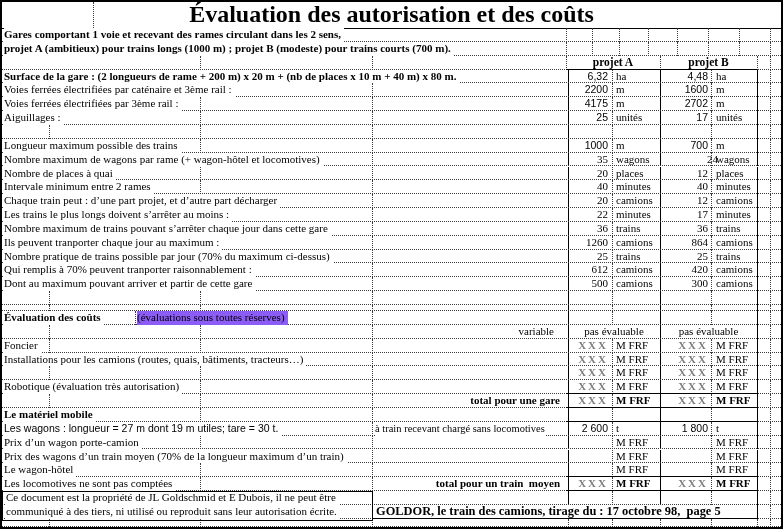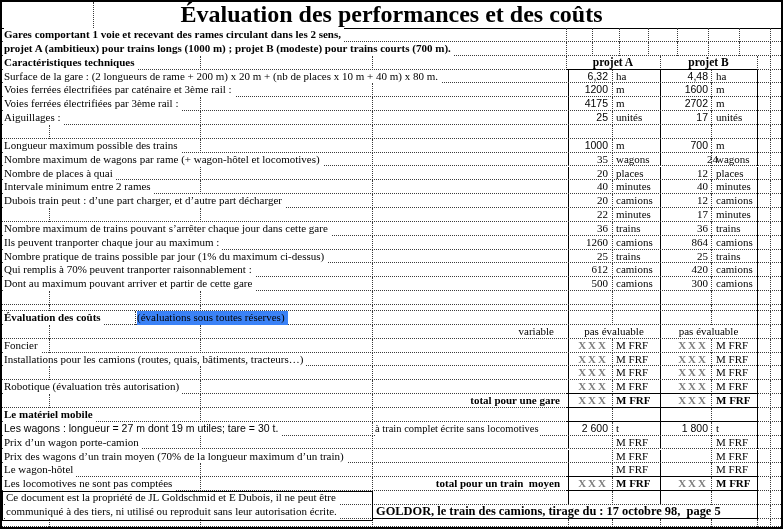--- a/index.html
+++ b/index.html
@@ -26,21 +26,21 @@
   .sn{font-family:"Liberation Sans",sans-serif;font-size:10.5px;}
   .xxx{color:#7c7c7c;font-weight:bold;letter-spacing:2px;}
   .right{text-align:right;}
   .center{text-align:center;}
   .doc-box{position:absolute;left:2px;top:491px;width:369px;height:28px;border:1px solid #000;}
 </style>
 </head>
 <body>
 
 <div class="sheet">
-  <div class="title-cell">Évaluation des performances et des coûts</div>
+  <div class="title-cell">Évaluation des autorisation et des coûts</div>
   <div class="vl dot" style="left:93px;top:2px;height:26px;bottom:auto"></div>
   <div class="hl sol" style="left:0;top:28px;width:783px"></div>
   <div id="rows">
       <div class="row" style="top: 28px; height: 13.85px;">
         <div class="vl dot" style="left: 566px;"></div>
         <div class="vl dot" style="left: 592px;"></div>
         <div class="vl dot" style="left: 619px;"></div>
         <div class="vl dot" style="left: 648px;"></div>
         <div class="vl dot" style="left: 677px;"></div>
         <div class="vl dot" style="left: 708px;"></div>
@@ -63,54 +63,53 @@
       </div>
       <div class="row" style="top: 55.7px; height: 13.85px;">
         <div class="vl dot" style="left: 200px;"></div>
         <div class="vl dot" style="left: 372px;"></div>
         <div class="vl dot" style="left: 566px;"></div>
         <div class="vl dot" style="left: 660px;"></div>
         <div class="vl dot" style="left: 757px;"></div>
         <div class="vl dot" style="left: 770px;"></div>
         <div class="hl dot" style="left: 0px; width: 783px; bottom: 0px;"></div>
         <div class="hl sol" style="left: 566px; width: 191px; bottom: 0px;"></div>
-        <span class="cell lbl b" style="line-height: 13.85px;">Caractéristiques techniques</span>
         <span class="cell b center" style="left: 566px; width: 94px; font-size: 11.5px; line-height: 13.85px;">projet A</span>
         <span class="cell b center" style="left: 660px; width: 97px; font-size: 11.5px; line-height: 13.85px;">projet B</span>
       </div>
       <div class="row" style="top: 69.55px; height: 13.85px;">
         <div class="vl dot" style="left: 49px;"></div>
         <div class="vl dot" style="left: 200px;"></div>
         <div class="vl dot" style="left: 372px;"></div>
         <div class="vl sol" style="left: 568px;"></div>
         <div class="vl sol" style="left: 660px;"></div>
         <div class="vl sol" style="left: 757px;"></div>
         <div class="vl dot" style="left: 612px;"></div>
         <div class="vl dot" style="left: 711px;"></div>
         <div class="vl dot" style="left: 770px;"></div>
         <div class="hl dot" style="left: 0px; width: 783px; bottom: 0px;"></div>
-        <span class="cell lbl " style="line-height: 13.85px;">Surface de la gare : (2 longueurs de rame + 200 m) x 20 m + (nb de places x 10 m + 40 m) x 80 m.</span>
+        <span class="cell lbl " style="line-height: 13.85px; font-weight: bold;">Surface de la gare : (2 longueurs de rame + 200 m) x 20 m + (nb de places x 10 m + 40 m) x 80 m.</span>
         <span class="cell right sn" style="left: 566px; width: 42px; line-height: 13.85px;">6,32</span>
         <span class="cell " style="left: 616px; line-height: 13.85px;">ha</span>
         <span class="cell right sn" style="left: 660px; width: 48px; line-height: 13.85px;">4,48</span>
         <span class="cell " style="left: 716px; line-height: 13.85px;">ha</span>
       </div>
       <div class="row" style="top: 83.4px; height: 13.85px;">
         <div class="vl dot" style="left: 49px;"></div>
         <div class="vl dot" style="left: 200px;"></div>
         <div class="vl dot" style="left: 372px;"></div>
         <div class="vl sol" style="left: 568px;"></div>
         <div class="vl sol" style="left: 660px;"></div>
         <div class="vl sol" style="left: 757px;"></div>
         <div class="vl dot" style="left: 612px;"></div>
         <div class="vl dot" style="left: 711px;"></div>
         <div class="vl dot" style="left: 770px;"></div>
         <div class="hl dot" style="left: 0px; width: 783px; bottom: 0px;"></div>
         <span class="cell lbl " style="line-height: 13.85px;">Voies ferrées électrifiées par caténaire et 3ème rail :</span>
-        <span class="cell right sn" style="left: 566px; width: 42px; line-height: 13.85px;">1200</span>
+        <span class="cell right sn" style="left: 566px; width: 42px; line-height: 13.85px;">2200</span>
         <span class="cell " style="left: 616px; line-height: 13.85px;">m</span>
         <span class="cell right sn" style="left: 660px; width: 48px; line-height: 13.85px;">1600</span>
         <span class="cell " style="left: 716px; line-height: 13.85px;">m</span>
       </div>
       <div class="row" style="top: 97.25px; height: 13.85px;">
         <div class="vl dot" style="left: 49px;"></div>
         <div class="vl dot" style="left: 200px;"></div>
         <div class="vl dot" style="left: 372px;"></div>
         <div class="vl sol" style="left: 568px;"></div>
         <div class="vl sol" style="left: 660px;"></div>
@@ -226,37 +225,38 @@
         <div class="vl dot" style="left: 49px;"></div>
         <div class="vl dot" style="left: 200px;"></div>
         <div class="vl dot" style="left: 372px;"></div>
         <div class="vl sol" style="left: 568px;"></div>
         <div class="vl sol" style="left: 660px;"></div>
         <div class="vl sol" style="left: 757px;"></div>
         <div class="vl dot" style="left: 612px;"></div>
         <div class="vl dot" style="left: 711px;"></div>
         <div class="vl dot" style="left: 770px;"></div>
         <div class="hl dot" style="left: 0px; width: 783px; bottom: 0px;"></div>
-        <span class="cell lbl " style="line-height: 13.85px;">Dubois train peut : d’une part charger, et d’autre part décharger</span>
+        <span class="cell lbl " style="line-height: 13.85px;">Chaque train peut : d’une part projet, et d’autre part décharger</span>
         <span class="cell right " style="left: 566px; width: 42px; line-height: 13.85px;">20</span>
         <span class="cell " style="left: 616px; line-height: 13.85px;">camions</span>
         <span class="cell right " style="left: 660px; width: 48px; line-height: 13.85px;">12</span>
         <span class="cell " style="left: 716px; line-height: 13.85px;">camions</span>
       </div>
       <div class="row" style="top: 208.05px; height: 13.85px;">
         <div class="vl dot" style="left: 49px;"></div>
         <div class="vl dot" style="left: 200px;"></div>
         <div class="vl dot" style="left: 372px;"></div>
         <div class="vl sol" style="left: 568px;"></div>
         <div class="vl sol" style="left: 660px;"></div>
         <div class="vl sol" style="left: 757px;"></div>
         <div class="vl dot" style="left: 612px;"></div>
         <div class="vl dot" style="left: 711px;"></div>
         <div class="vl dot" style="left: 770px;"></div>
         <div class="hl dot" style="left: 0px; width: 783px; bottom: 0px;"></div>
+        <span class="cell lbl " style="line-height: 13.85px;">Les trains le plus longs doivent s’arrêter au moins :</span>
         <span class="cell right " style="left: 566px; width: 42px; line-height: 13.85px;">22</span>
         <span class="cell " style="left: 616px; line-height: 13.85px;">minutes</span>
         <span class="cell right " style="left: 660px; width: 48px; line-height: 13.85px;">17</span>
         <span class="cell " style="left: 716px; line-height: 13.85px;">minutes</span>
       </div>
       <div class="row" style="top: 221.9px; height: 13.85px;">
         <div class="vl dot" style="left: 49px;"></div>
         <div class="vl dot" style="left: 200px;"></div>
         <div class="vl dot" style="left: 372px;"></div>
         <div class="vl sol" style="left: 568px;"></div>
@@ -293,21 +293,21 @@
         <div class="vl dot" style="left: 49px;"></div>
         <div class="vl dot" style="left: 200px;"></div>
         <div class="vl dot" style="left: 372px;"></div>
         <div class="vl sol" style="left: 568px;"></div>
         <div class="vl sol" style="left: 660px;"></div>
         <div class="vl sol" style="left: 757px;"></div>
         <div class="vl dot" style="left: 612px;"></div>
         <div class="vl dot" style="left: 711px;"></div>
         <div class="vl dot" style="left: 770px;"></div>
         <div class="hl dot" style="left: 0px; width: 783px; bottom: 0px;"></div>
-        <span class="cell lbl " style="line-height: 13.85px;">Nombre pratique de trains possible par jour (1% du maximum ci-dessus)</span>
+        <span class="cell lbl " style="line-height: 13.85px;">Nombre pratique de trains possible par jour (70% du maximum ci-dessus)</span>
         <span class="cell right " style="left: 566px; width: 42px; line-height: 13.85px;">25</span>
         <span class="cell " style="left: 616px; line-height: 13.85px;">trains</span>
         <span class="cell right " style="left: 660px; width: 48px; line-height: 13.85px;">25</span>
         <span class="cell " style="left: 716px; line-height: 13.85px;">trains</span>
       </div>
       <div class="row" style="top: 263.45px; height: 13.85px;">
         <div class="vl dot" style="left: 49px;"></div>
         <div class="vl dot" style="left: 200px;"></div>
         <div class="vl dot" style="left: 372px;"></div>
         <div class="vl sol" style="left: 568px;"></div>
@@ -370,21 +370,21 @@
         <div class="vl dot" style="left: 372px;"></div>
         <div class="vl sol" style="left: 568px;"></div>
         <div class="vl sol" style="left: 660px;"></div>
         <div class="vl sol" style="left: 757px;"></div>
         <div class="vl dot" style="left: 612px;"></div>
         <div class="vl dot" style="left: 711px;"></div>
         <div class="vl dot" style="left: 770px;"></div>
         <div class="vl dot" style="left: 135px;"></div>
         <div class="hl dot" style="left: 0px; width: 783px; bottom: 0px;"></div>
         <span class="cell lbl b" style="line-height: 13.85px;">Évaluation des coûts</span>
-        <span class="cell " style="left: 137px; background: #3b82f6; padding-right: 3px; line-height: 13.85px;">(évaluations sous toutes réserves)</span>
+        <span class="cell " style="left: 137px; background: #8b5cf6; padding-right: 3px; line-height: 13.85px;">(évaluations sous toutes réserves)</span>
       </div>
       <div class="row" style="top: 324.85px; height: 13.85px;">
         <div class="vl dot" style="left: 49px;"></div>
         <div class="vl dot" style="left: 200px;"></div>
         <div class="vl dot" style="left: 372px;"></div>
         <div class="vl sol" style="left: 568px;"></div>
         <div class="vl sol" style="left: 660px;"></div>
         <div class="vl sol" style="left: 757px;"></div>
         <div class="vl dot" style="left: 770px;"></div>
         <div class="hl dot" style="left: 0px; width: 783px; bottom: 0px;"></div>
@@ -497,21 +497,21 @@
         <div class="vl dot" style="left: 200px;"></div>
         <div class="vl dot" style="left: 372px;"></div>
         <div class="vl sol" style="left: 568px;"></div>
         <div class="vl sol" style="left: 660px;"></div>
         <div class="vl sol" style="left: 757px;"></div>
         <div class="vl dot" style="left: 612px;"></div>
         <div class="vl dot" style="left: 711px;"></div>
         <div class="vl dot" style="left: 770px;"></div>
         <div class="hl dot" style="left: 0px; width: 783px; bottom: 0px;"></div>
         <span class="cell lbl sn" style="line-height: 13.85px;">Les wagons : longueur = 27 m dont 19 m utiles; tare = 30 t.</span>
-        <span class="cell " style="left: 375px; font-size: 10.5px; background: rgb(255, 255, 255); line-height: 13.85px;">à train complet écrite sans locomotives</span>
+        <span class="cell " style="left: 375px; font-size: 10.5px; background: rgb(255, 255, 255); line-height: 13.85px;">à train recevant chargé sans locomotives</span>
         <span class="cell right sn" style="left: 566px; width: 42px; line-height: 13.85px;">2 600</span>
         <span class="cell " style="left: 616px; line-height: 13.85px;">t</span>
         <span class="cell right sn" style="left: 660px; width: 48px; line-height: 13.85px;">1 800</span>
         <span class="cell " style="left: 716px; line-height: 13.85px;">t</span>
       </div>
       <div class="row" style="top: 435.65px; height: 13.85px;">
         <div class="vl dot" style="left: 49px;"></div>
         <div class="vl dot" style="left: 200px;"></div>
         <div class="vl dot" style="left: 372px;"></div>
         <div class="vl sol" style="left: 568px;"></div>

